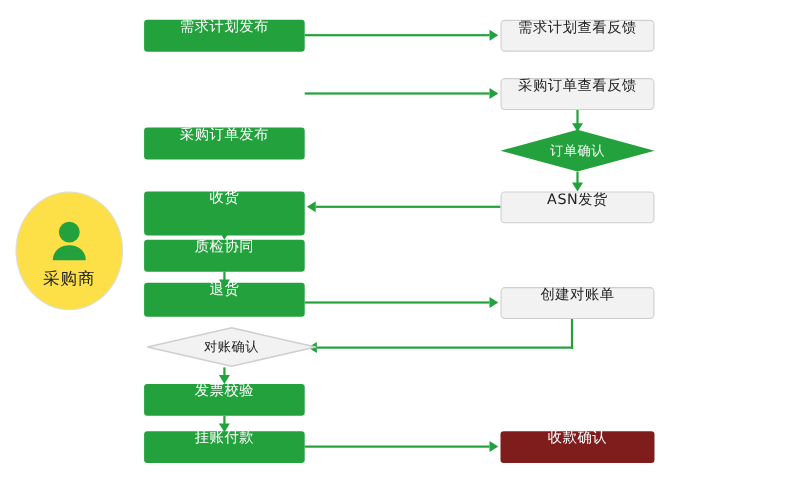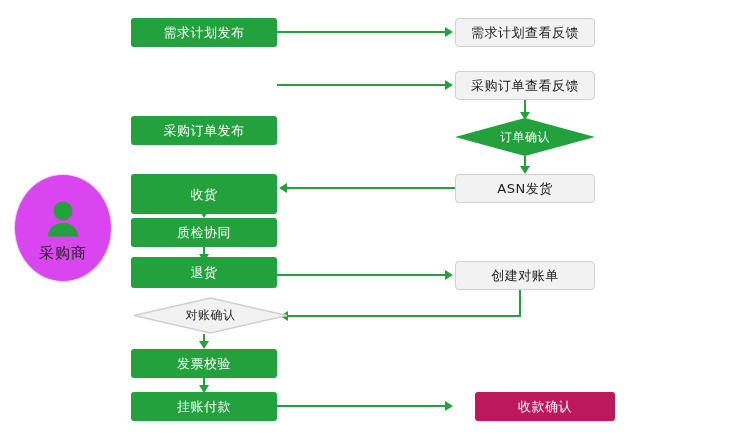--- a/index.html
+++ b/index.html
@@ -15,38 +15,36 @@
     width: 731px;
     height: 436px;
     background: #ffffff;
     overflow: hidden;
   }
   
   .node {
     position: absolute;
     box-sizing: border-box;
     display: flex;
-    align-items: center;
     justify-content: center;
     font-size: 13px;
     line-height: 1;
     letter-spacing: 0.5px;
     white-space: nowrap;
     z-index: 3;
   }
   .node.green {
     background: #22a13c;
     color: #ffffff;
     border-radius: 3px;
   }
   .node.orange {
-    background: #be185d;
+    background: #7f1d1d;
     color: #ffffff;
     border-radius: 3px;
-    margin-left: 20px;
   }
   .node.gray {
     background: #f2f2f2;
     color: #222222;
     border: 1px solid #cfcfcf;
     border-radius: 4px;
   }
   
   .diamond {
     position: absolute;
@@ -97,21 +95,21 @@
     border-left: 5px solid transparent;
     border-right: 5px solid transparent;
     border-top: 8px solid #22a13c;
   }
   
   .actor {
     position: absolute;
     width: 96px;
     height: 106px;
     border-radius: 50%;
-    background: #d946ef;
+    background: #fde047;
     border: 1px solid #dedede;
     display: flex;
     flex-direction: column;
     align-items: center;
     justify-content: center;
     z-index: 3;
   }
   .actor .glyph {
     width: 50px;
     height: 48px;

